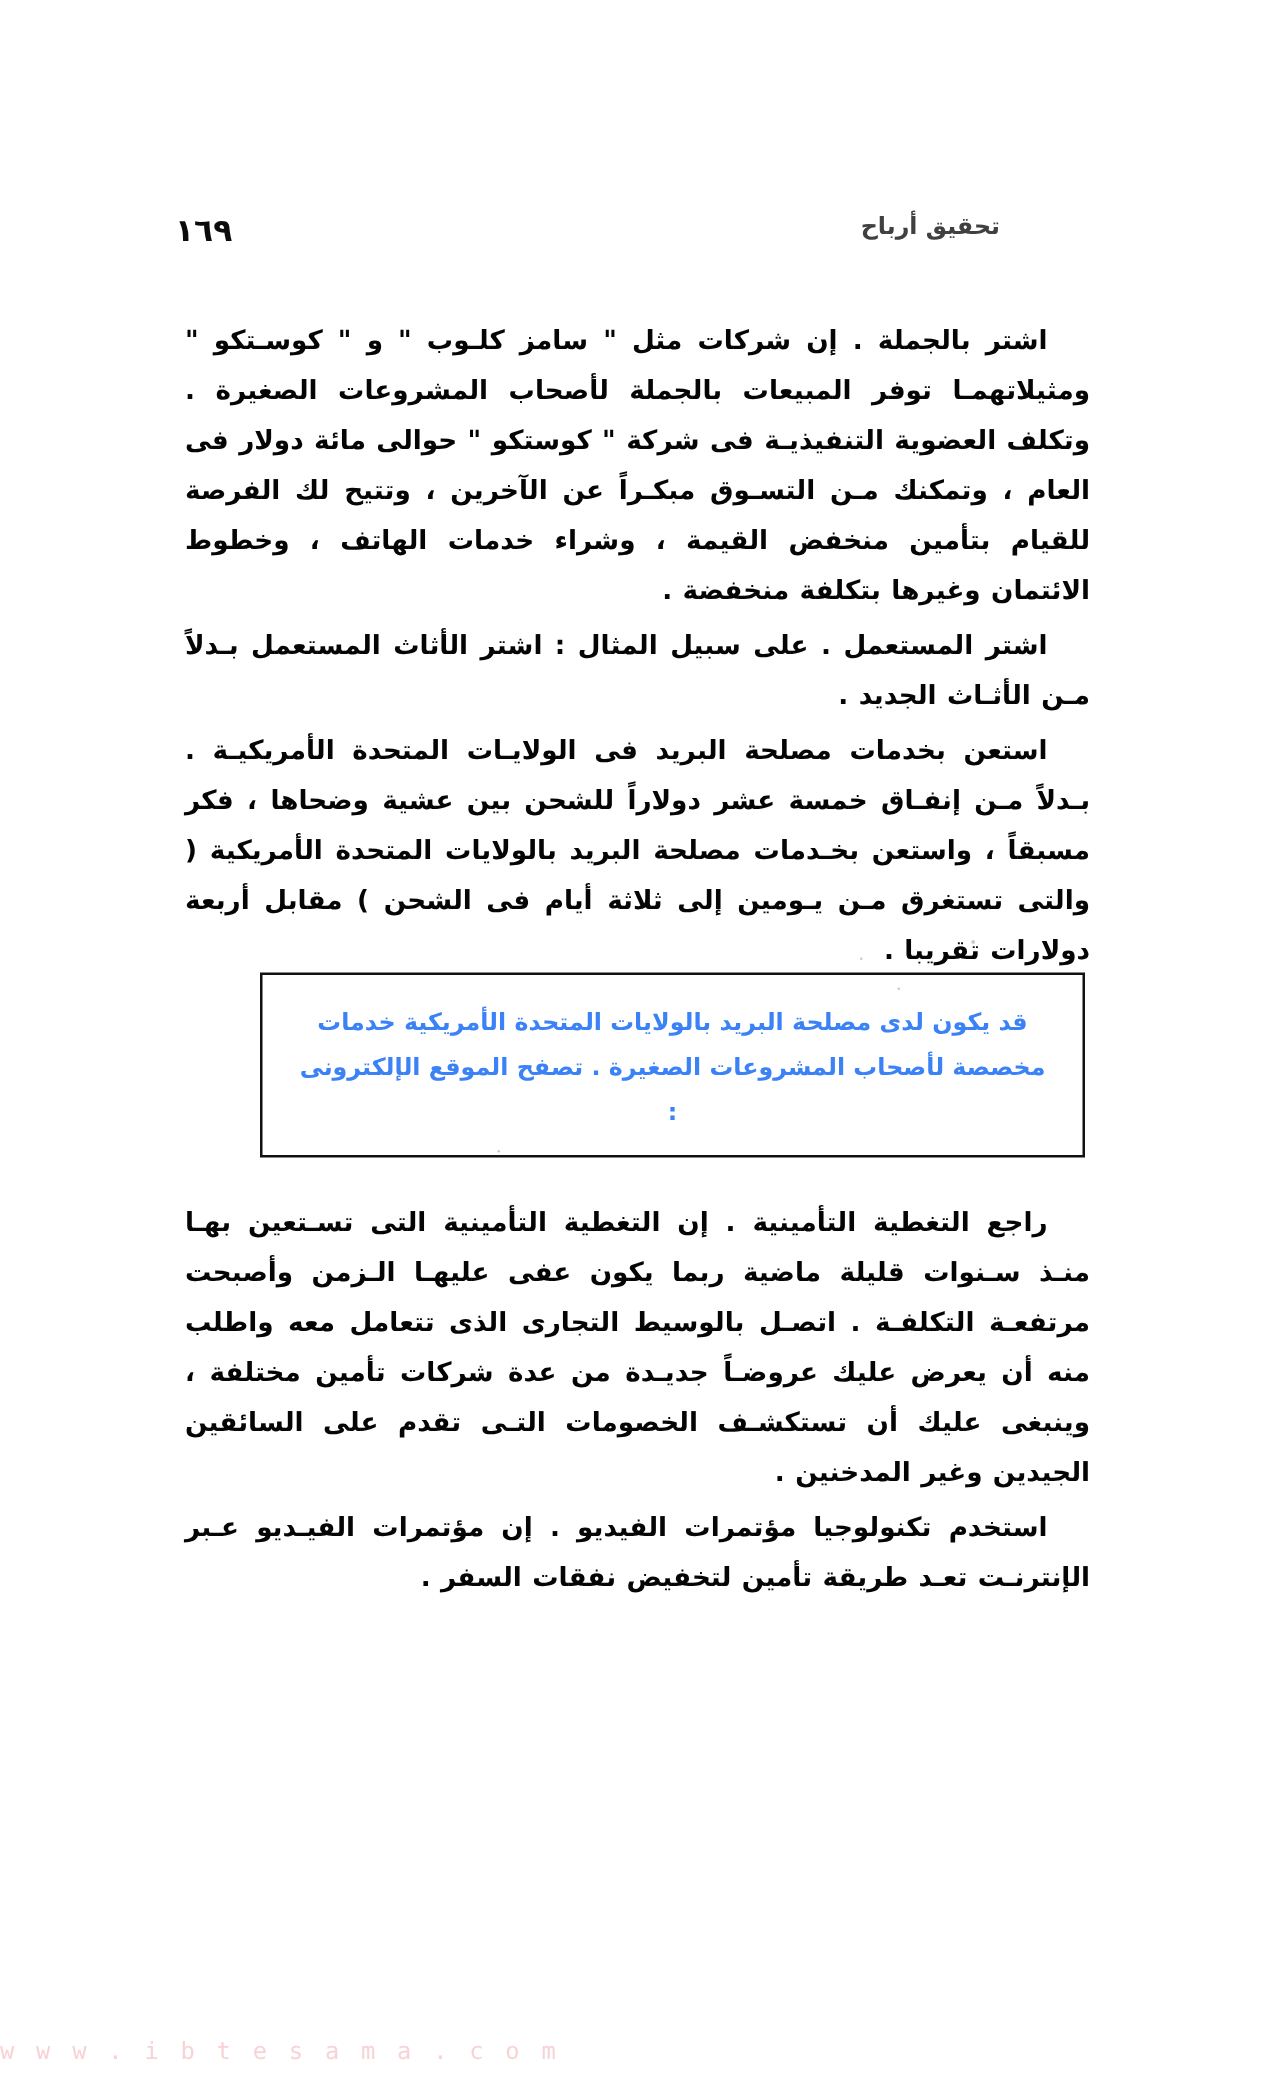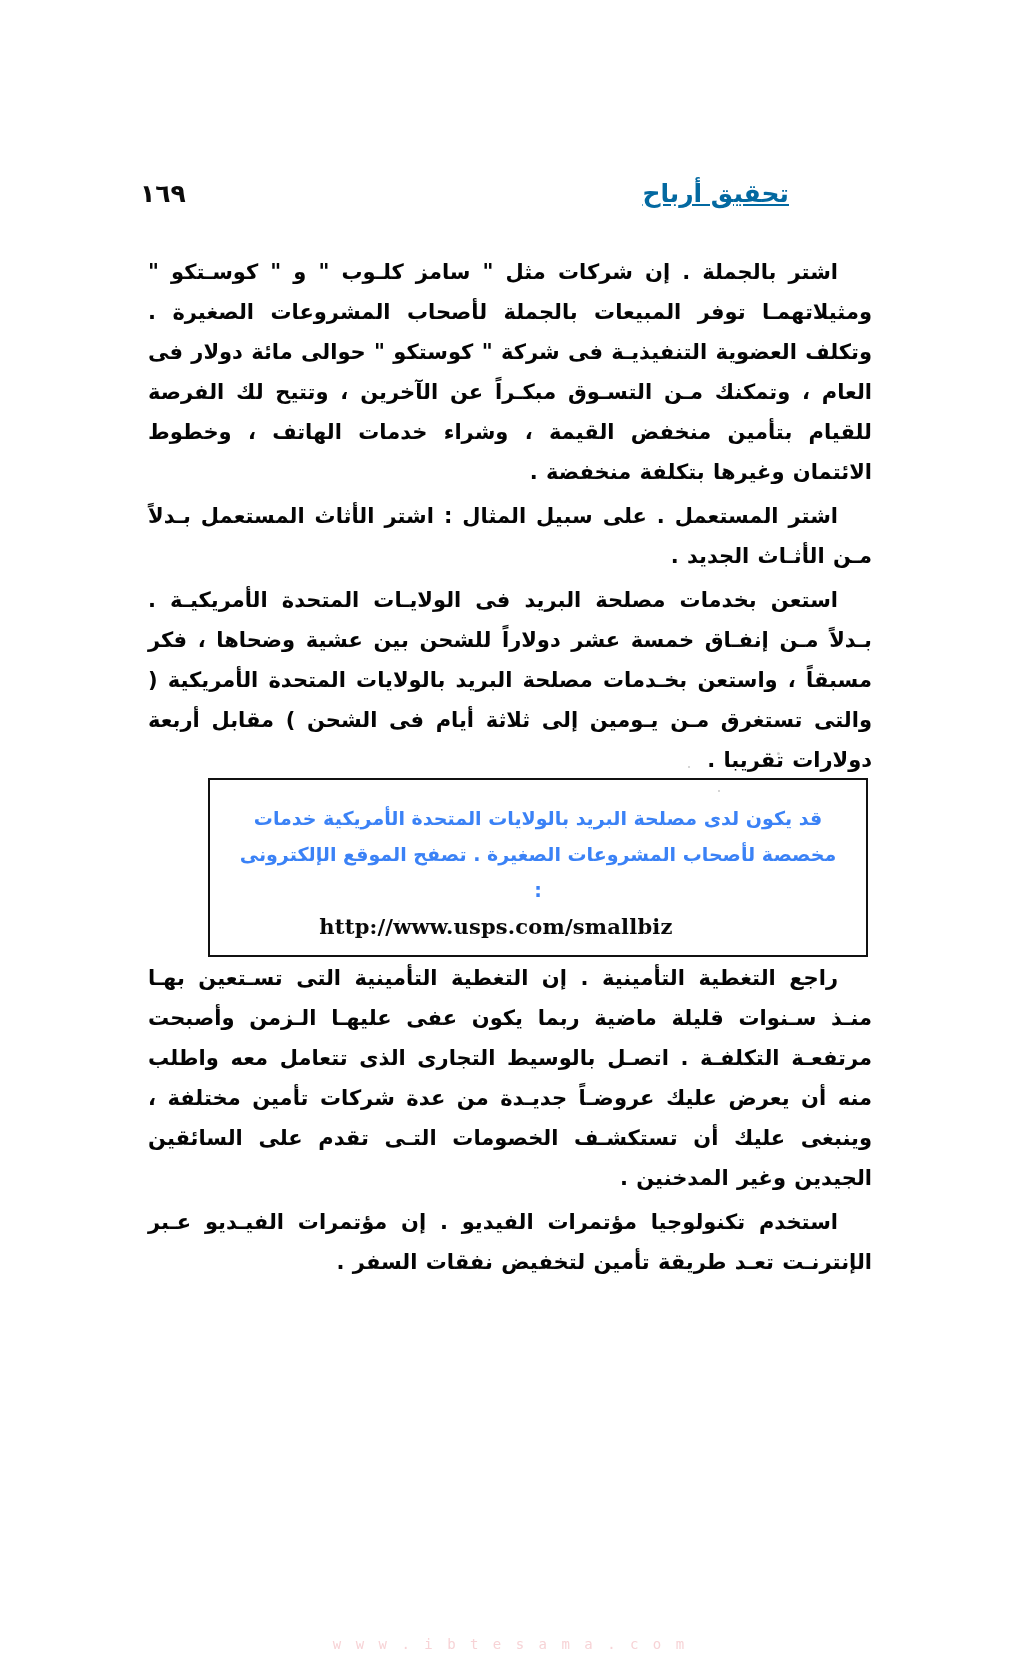--- a/index.html
+++ b/index.html
@@ -16,43 +16,42 @@
     overflow: hidden;
     font-family: "DejaVu Sans", "Liberation Sans", sans-serif;
     color: #050505;
   }
 
   
   .running-head {
     position: absolute;
     top: 172px;
     left: 140px;
-    right: 136px;
+    right: 125px;
     height: 34px;
     display: flex;
     flex-direction: row-reverse;
-    align-items: flex-end;
+    align-items: flex-start;
     justify-content: space-between;
   }
   .folio {
     font-size: 25px;
     font-weight: 700;
     letter-spacing: 1px;
     line-height: 1;
     color: #0b0b0b;
     direction: rtl;
   }
   .head-title {
-    font-size: 25px;
+    font-size: 19px;
     font-weight: 700;
     line-height: 1;
-    color: #0369a1;
+    color: #404040;
     margin-right: 0;
     transform: translateX(-95px);
-    text-decoration: underline;
   }
 
   
   .body {
     position: absolute;
     top: 252px;
     right: 148px;
     left: 148px;
     width: 724px;
   }
@@ -110,24 +109,24 @@
     left: 148px;
     width: 724px;
   }
 
   
   .watermark {
     position: absolute;
     bottom: 28px;
     left: 0;
     right: 0;
-    text-align: center;
+    text-align: left;
     direction: ltr;
     font-family: "DejaVu Sans Mono", "Liberation Mono", monospace;
-    font-size: 14px;
+    font-size: 19px;
     letter-spacing: 3px;
     color: #f7d3d6;
   }
 
   
   .speck {
     position: absolute;
     background: #9a9a9a;
     border-radius: 50%;
     opacity: .55;
@@ -144,21 +143,20 @@
   </div>
 
   <div class="body">
     <p class="para indent">اشتر بالجملة . إن شركات مثل " سامز كلـوب " و " كوسـتكو " ومثيلاتهمـا توفر المبيعات بالجملة لأصحاب المشروعات الصغيرة . وتكلف العضوية التنفيذيـة فى شركة " كوستكو " حوالى مائة دولار فى العام ، وتمكنك مـن التسـوق مبكـراً عن الآخرين ، وتتيح لك الفرصة للقيام بتأمين منخفض القيمة ، وشراء خدمات الهاتف ، وخطوط الائتمان وغيرها بتكلفة منخفضة .</p>
     <p class="para indent gap-sm">اشتر المستعمل . على سبيل المثال : اشتر الأثاث المستعمل بـدلاً مـن الأثـاث الجديد .</p>
     <p class="para indent gap-sm">استعن بخدمات مصلحة البريد فى الولايـات المتحدة الأمريكيـة . بـدلاً مـن إنفـاق خمسة عشر دولاراً للشحن بين عشية وضحاها ، فكر مسبقاً ، واستعن بخـدمات مصلحة البريد بالولايات المتحدة الأمريكية ( والتى تستغرق مـن يـومين إلى ثلاثة أيام فى الشحن ) مقابل أربعة دولارات تقريبا .</p>
   </div>
 
   <div class="callout">
     <div class="callout-text">قد يكون لدى مصلحة البريد بالولايات المتحدة الأمريكية خدمات مخصصة لأصحاب المشروعات الصغيرة . تصفح الموقع الإلكترونى :</div>
-    <div class="callout-url">http://www.usps.com/smallbiz</div>
   </div>
 
   <div class="body-lower">
     <p class="para indent gap-sm">راجع التغطية التأمينية . إن التغطية التأمينية التى تسـتعين بهـا منـذ سـنوات قليلة ماضية ربما يكون عفى عليهـا الـزمن وأصبحت مرتفعـة التكلفـة . اتصـل بالوسيط التجارى الذى تتعامل معه واطلب منه أن يعرض عليك عروضـاً جديـدة من عدة شركات تأمين مختلفة ، وينبغى عليك أن تستكشـف الخصومات التـى تقدم على السائقين الجيدين وغير المدخنين .</p>
     <p class="para indent gap-sm">استخدم تكنولوجيا مؤتمرات الفيديو . إن مؤتمرات الفيـديو عـبر الإنترنـت تعـد طريقة تأمين لتخفيض نفقات السفر .</p>
   </div>
 
   <div class="speck" style="top:752px; right:240px; width:3px; height:3px;"></div>
   <div class="speck" style="top:766px; right:330px; width:2px; height:2px;"></div>
   <div class="speck" style="top:790px; right:300px; width:2px; height:2px;"></div>

